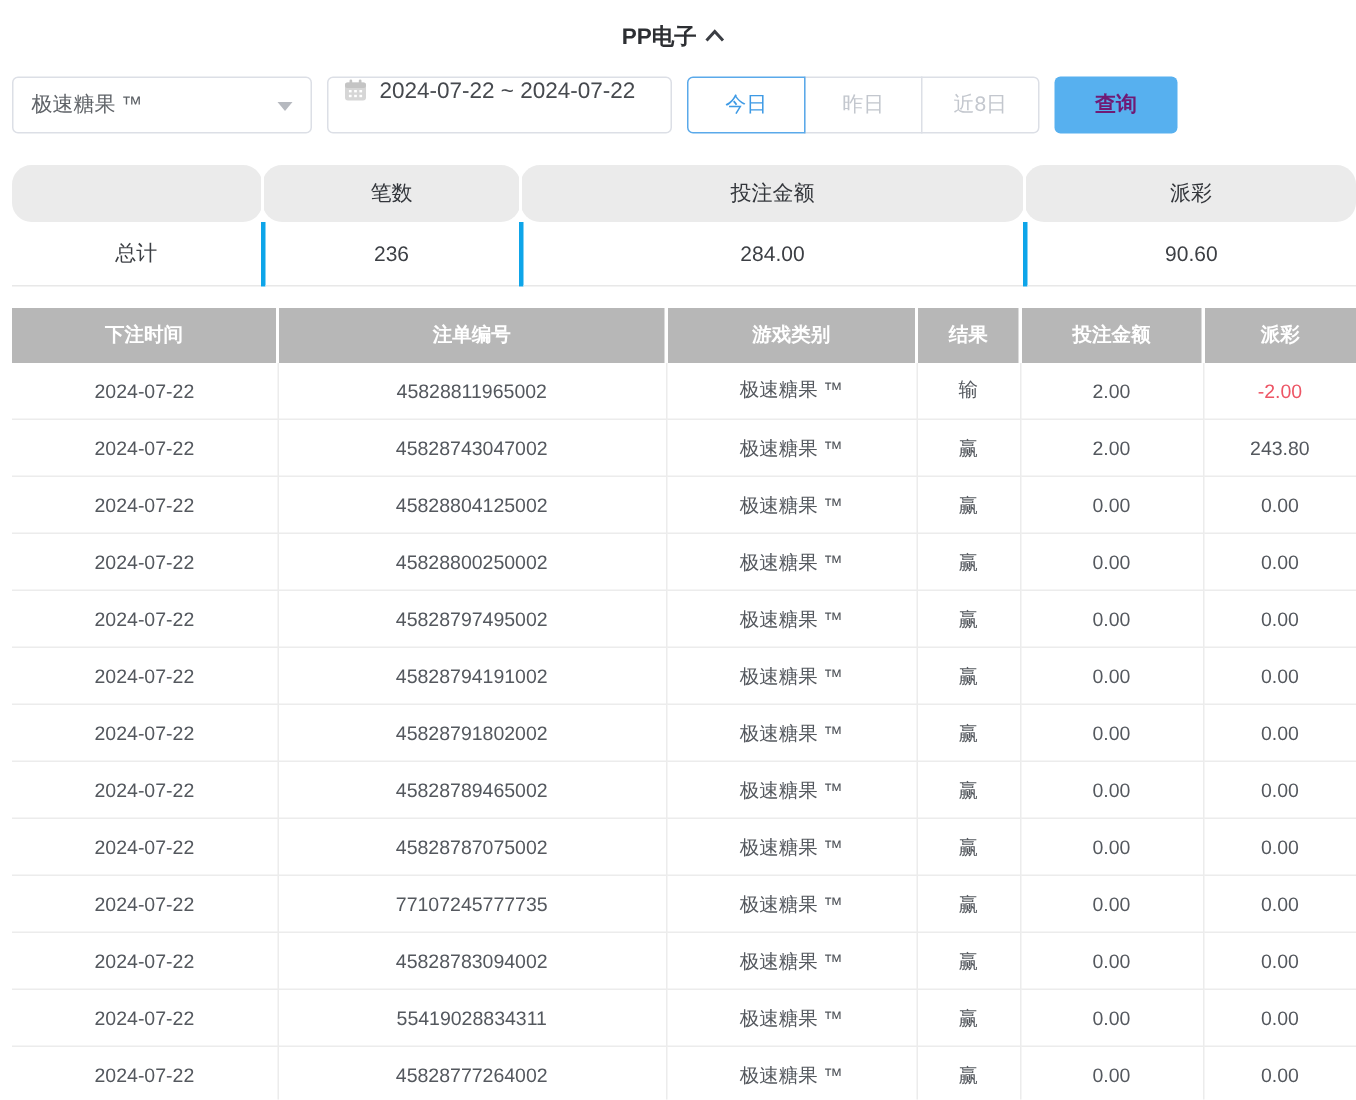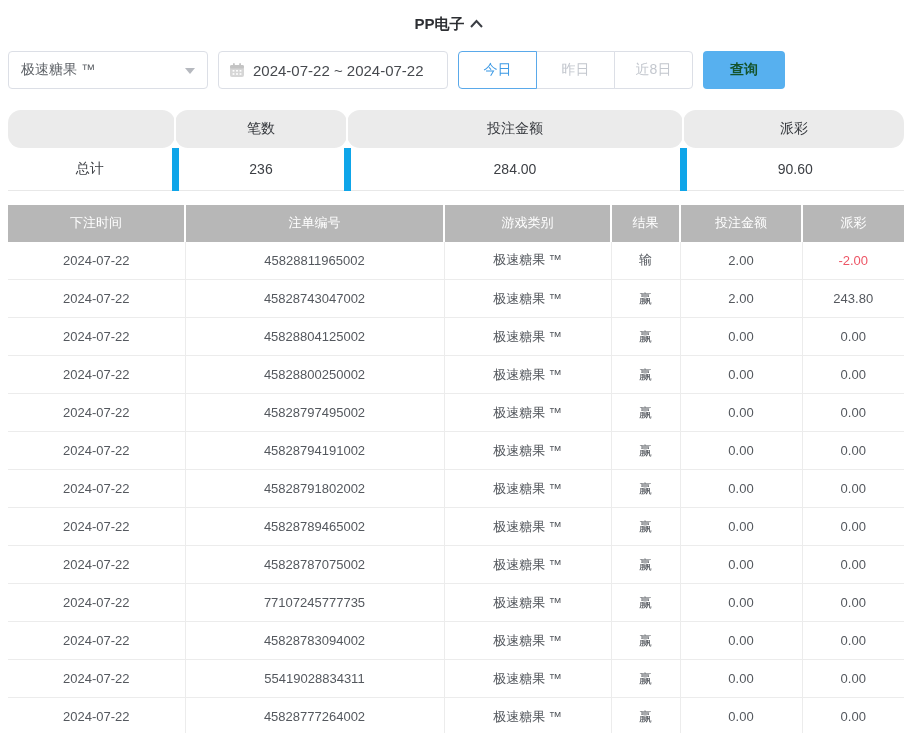--- a/index.html
+++ b/index.html
@@ -14,50 +14,50 @@
 
   
   .filter-row { display:flex; align-items:center; margin:13px 8px 0 8px; height:38px; }
   .select-box { position:relative; width:200px; height:38px; border:1px solid #dcdfe6;
     border-radius:4px; background:#fff; display:flex; align-items:center;
     padding:0 30px 0 12px; font-size:14px; color:#5f6368; cursor:pointer; }
   .caret-down { position:absolute; right:12px; top:16px; width:0; height:0;
     border-left:5px solid transparent; border-right:5px solid transparent;
     border-top:6px solid #b6b9bf; }
   .date-box { margin-left:10px; width:230px; height:38px; border:1px solid #dcdfe6;
-    border-radius:4px; background:#fff; display:flex; align-items:center; gap:8px;
+    border-radius:4px; background:#fff; display:flex; gap:8px;
     padding:0 10px; font-size:15px; color:#46494e; cursor:text; }
   .seg-group { display:flex; margin-left:10px; }
   .seg-btn { width:79px; height:38px; background:#fff; border:1px solid #dcdfe6;
     margin-left:-1px; font-size:14px; color:#c3c7ce; cursor:pointer;
     font-family:Liberation Sans, sans-serif; }
   .seg-btn:first-child { margin-left:0; border-radius:4px 0 0 4px; }
   .seg-btn:last-child { border-radius:0 4px 4px 0; }
   .seg-btn.active { color:#3e9ae5; border-color:#5aa9ea; position:relative; z-index:2; }
   .search-btn { margin-left:10px; width:82px; height:38px; background:#57b0ef;
-    color:#14532d; border:none; border-radius:4px; font-size:14px; font-weight:600;
+    color:#701a75; border:none; border-radius:4px; font-size:14px; font-weight:600;
     cursor:pointer; font-family:inherit; }
 
   
   table { border-collapse:collapse; table-layout:fixed; margin-left:8px; }
   td, th { text-align:center; overflow:hidden; white-space:nowrap; }
 
   
   .summary-table { margin-top:21px; width:896px; }
   .summary-table th { height:38px; background:#ebebeb; font-size:14px; font-weight:normal;
     color:#33363b; border-right:2px solid #fff;border-radius:13px; }
   .summary-table th:last-child { border-right:none; }
   .summary-table td { height:42px; font-size:14px; color:#3c3f44;
-    border-right:7px solid #0ea5e9; border-bottom:1px solid #e8e8e8; }
+    border-right:3px solid #0ea5e9; border-bottom:1px solid #e8e8e8; }
   .summary-table td:last-child { border-right:none; }
 
   
   .bet-table { margin-top:14px; width:896px; }
   .bet-table th { height:37px; background:#b7b7b7; color:#fff; font-size:13px;
-    font-weight:normal; border-right:2px solid #fff; }
+    font-weight:bold; border-right:2px solid #fff; }
   .bet-table th:last-child { border-right:none; }
   .bet-table td { height:38px; font-size:13px; color:#54585e;
     border-right:1px solid #ececec; border-bottom:1px solid #ececec; }
   .bet-table td:last-child { border-right:none; }
   .bet-table td.neg { color:#ed5565; }
 
   .col-s1{width:167px}.col-s2{width:172px}.col-s3{width:336px}.col-s4{width:221px}
   .col-b1{width:177px}.col-b2{width:259px}.col-b3{width:167px}
   .col-b4{width:69px}.col-b5{width:122px}.col-b6{width:102px}
 </style>

